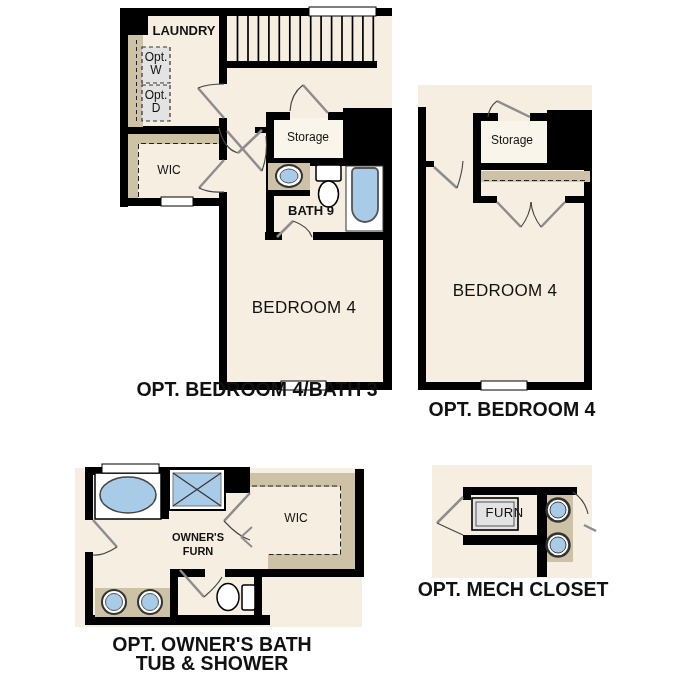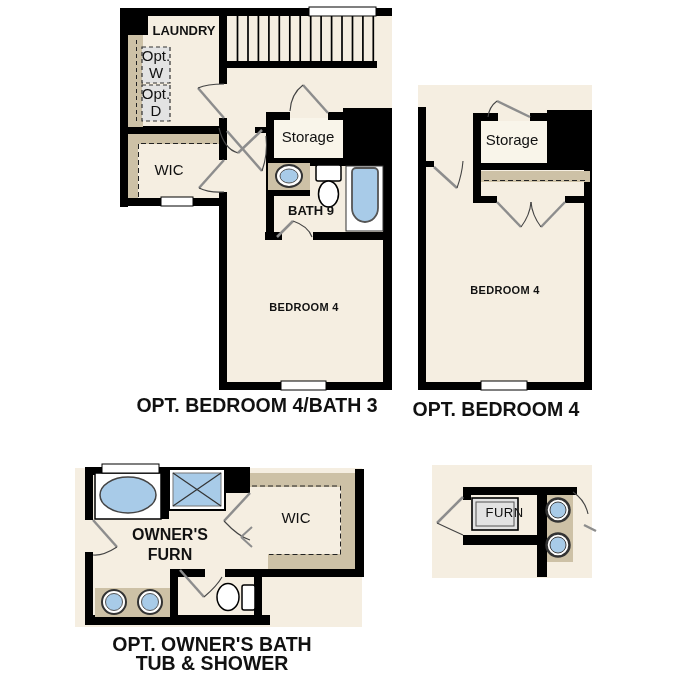--- a/index.html
+++ b/index.html
@@ -1,25 +1,25 @@
 <!DOCTYPE html>
 <html><head>
 <meta charset="utf-8">
 <style>
   html,body{margin:0;padding:0;background:#ffffff;}
   .stage{position:relative;width:687px;height:687px;background:#ffffff;
          font-family:"Liberation Sans",sans-serif;overflow:hidden;}
   .stage svg{position:absolute;left:0;top:0;}
   .lbl{position:absolute;transform:translate(-50%,-50%);color:#111;
        text-align:center;white-space:nowrap;line-height:1.08;}
-  .room-sm{font-size:15px;}
-  .room-xs{font-size:15px;line-height:1.1;}
+  .room-sm{font-size:12px;}
+  .room-xs{font-size:12px;line-height:1.1;}
   .room-b{font-weight:bold;font-size:13px;}
-  .room-b2{font-weight:bold;font-size:16px;line-height:1.26;}
-  .room-big{font-weight:bold;font-size:11px;letter-spacing:.3px;}
+  .room-b2{font-weight:bold;font-size:11px;line-height:1.26;margin-left:28px;}
+  .room-big{font-weight:normal;font-size:17px;letter-spacing:.3px;}
   .furn-lbl{font-size:13px;letter-spacing:.5px;padding-left:19px;}
   .caption{font-weight:bold;font-size:19.5px;line-height:1.0;}
   .caption2{font-weight:bold;font-size:19.5px;line-height:0.98;}
 </style>
 </head>
 <body>
 
 <div class="stage">
 
 <svg width="687" height="687" viewBox="0 0 687 687">
@@ -232,31 +232,32 @@
     <div>W</div>
   </div>
   <div class="lbl room-xs" style="left:156px;top:102px">
     <div>Opt.</div>
     <div>D</div>
   </div>
   <div class="lbl room-sm" style="left:169px;top:170px">WIC</div>
   <div class="lbl room-sm" style="left:308px;top:137px">Storage</div>
   <div class="lbl room-b" style="left:311px;top:211px">BATH 9</div>
   <div class="lbl room-big" style="left:304px;top:308px">BEDROOM 4</div>
-  <div class="lbl caption" style="left:257px;top:406px">OPT. BEDROOM 4/BATH 3</div>
+  <div class="lbl caption" style="left:257px;top:390px">OPT. BEDROOM 4/BATH 3</div>
 
   <div class="lbl room-sm" style="left:512px;top:140px">Storage</div>
   <div class="lbl room-big" style="left:505px;top:291px">BEDROOM 4</div>
-  <div class="lbl caption" style="left:496px;top:410px">OPT. BEDROOM 4</div>
+  <div class="lbl caption" style="left:512px;top:410px">OPT. BEDROOM 4</div>
 
   <div class="lbl room-b2" style="left:170px;top:545px">
     <div>OWNER'S</div>
     <div>FURN</div>
   </div>
   <div class="lbl room-sm" style="left:296px;top:518px">WIC</div>
   <div class="lbl caption2" style="left:212px;top:654px">
     <div>OPT. OWNER'S BATH</div>
     <div>TUB &amp; SHOWER</div>
   </div>
 
   <div class="lbl furn-lbl" style="left:495px;top:513px">FURN</div>
+  <div class="lbl caption" style="left:513px;top:590px">OPT. MECH CLOSET</div>
 
 </div>
 
 </body></html>

